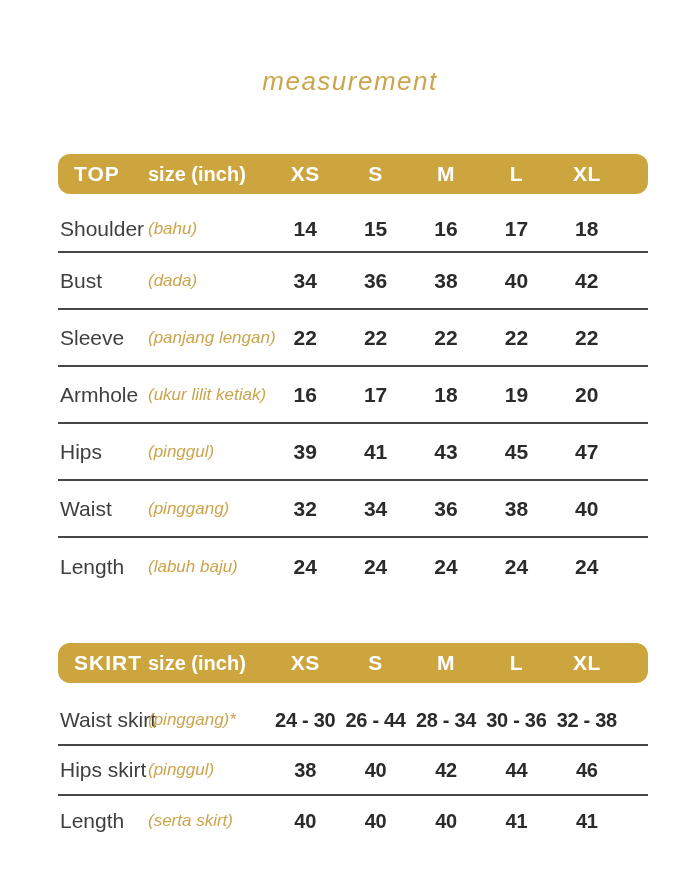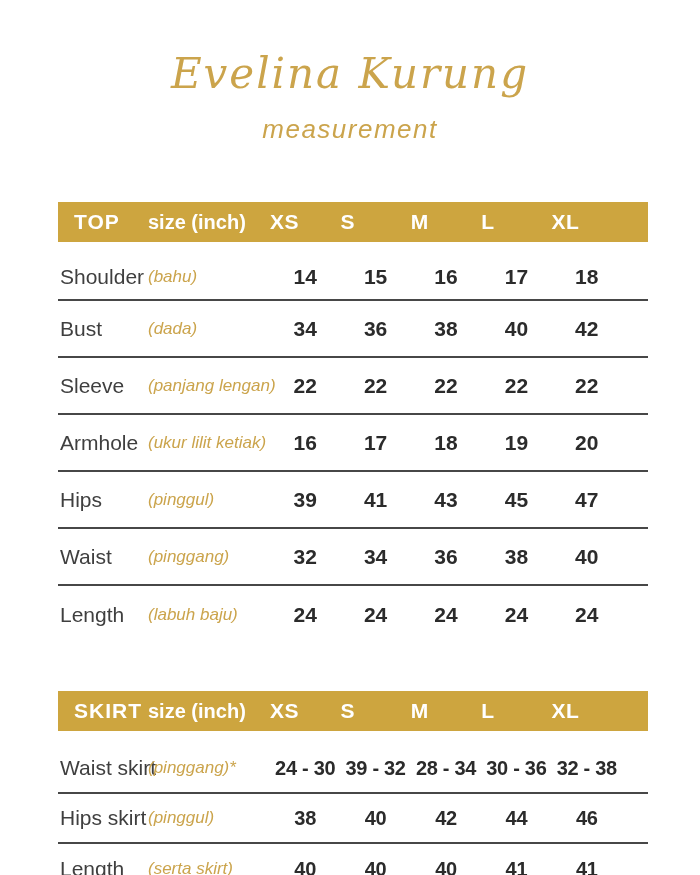--- a/index.html
+++ b/index.html
@@ -31,46 +31,45 @@
   .tablewrap{width:590px;margin-left:58px;}
   .tablewrap.top{margin-top:57px;}
   .tablewrap.skirt{margin-top:48px;}
   .thead,.trow{
     display:grid;
     grid-template-columns:90px 122px repeat(5,1fr);
     align-items:center;
     padding-right:26px;
   }
   .thead{
-    height:40px;background:var(--gold-bar);color:var(--header-text);
+    height:40px;background:var(--gold-bar);color:var(--header-text);border-radius:12px;
   }
   .th-name{padding-left:16px;font-weight:bold;font-size:21px;letter-spacing:1px;}
   .th-size{font-weight:bold;font-size:20px;}
-  .th-col{text-align:left;font-weight:bold;font-size:21px;letter-spacing:.5px;}
+  .th-col{text-align:center;font-weight:bold;font-size:21px;letter-spacing:.5px;}
   .trow{height:57px;border-bottom:2px solid var(--divider);}
   .trow.first{height:59px;padding-top:13px;}
   .trow:last-child{border-bottom:none;}
   .skirt .trow{height:50px;}
   .skirt .trow.first{height:63px;padding-top:13px;}
   .lbl{font-size:21px;color:var(--label-dark);padding-left:2px;white-space:nowrap;}
   .sub{font-style:italic;font-size:17px;color:var(--gold-text);white-space:nowrap;}
   .val{text-align:center;font-weight:bold;font-size:21px;color:var(--value-dark);white-space:nowrap;}
   .skirt .val{font-size:20px;letter-spacing:-.3px;}
   .footnote{
     margin-top:10px;text-align:center;
     font-size:19px;color:var(--gold-text);
   }
 </style>
 </head>
 <body>
 
 <div class="page">
 
   <div class="hdr">
-    <div class="title">Evelina Kurung</div>
     <div class="subtitle">measurement</div>
   </div>
 
   <div class="tablewrap top">
     <div class="thead">
       <div class="th-name">TOP</div>
       <div class="th-size">size (inch)</div>
       <div class="th-col">XS</div>
       <div class="th-col">S</div>
       <div class="th-col">M</div>
@@ -157,21 +156,21 @@
       <div class="th-col">S</div>
       <div class="th-col">M</div>
       <div class="th-col">L</div>
       <div class="th-col">XL</div>
     </div>
 
     <div class="trow first">
       <div class="lbl">Waist skirt</div>
       <div class="sub">(pinggang)*</div>
       <div class="val">24 - 30</div>
-      <div class="val">39 - 32</div>
+      <div class="val">26 - 44</div>
       <div class="val">28 - 34</div>
       <div class="val">30 - 36</div>
       <div class="val">32 - 38</div>
     </div>
 
     <div class="trow">
       <div class="lbl">Hips skirt</div>
       <div class="sub">(pinggul)</div>
       <div class="val">38</div>
       <div class="val">40</div>

